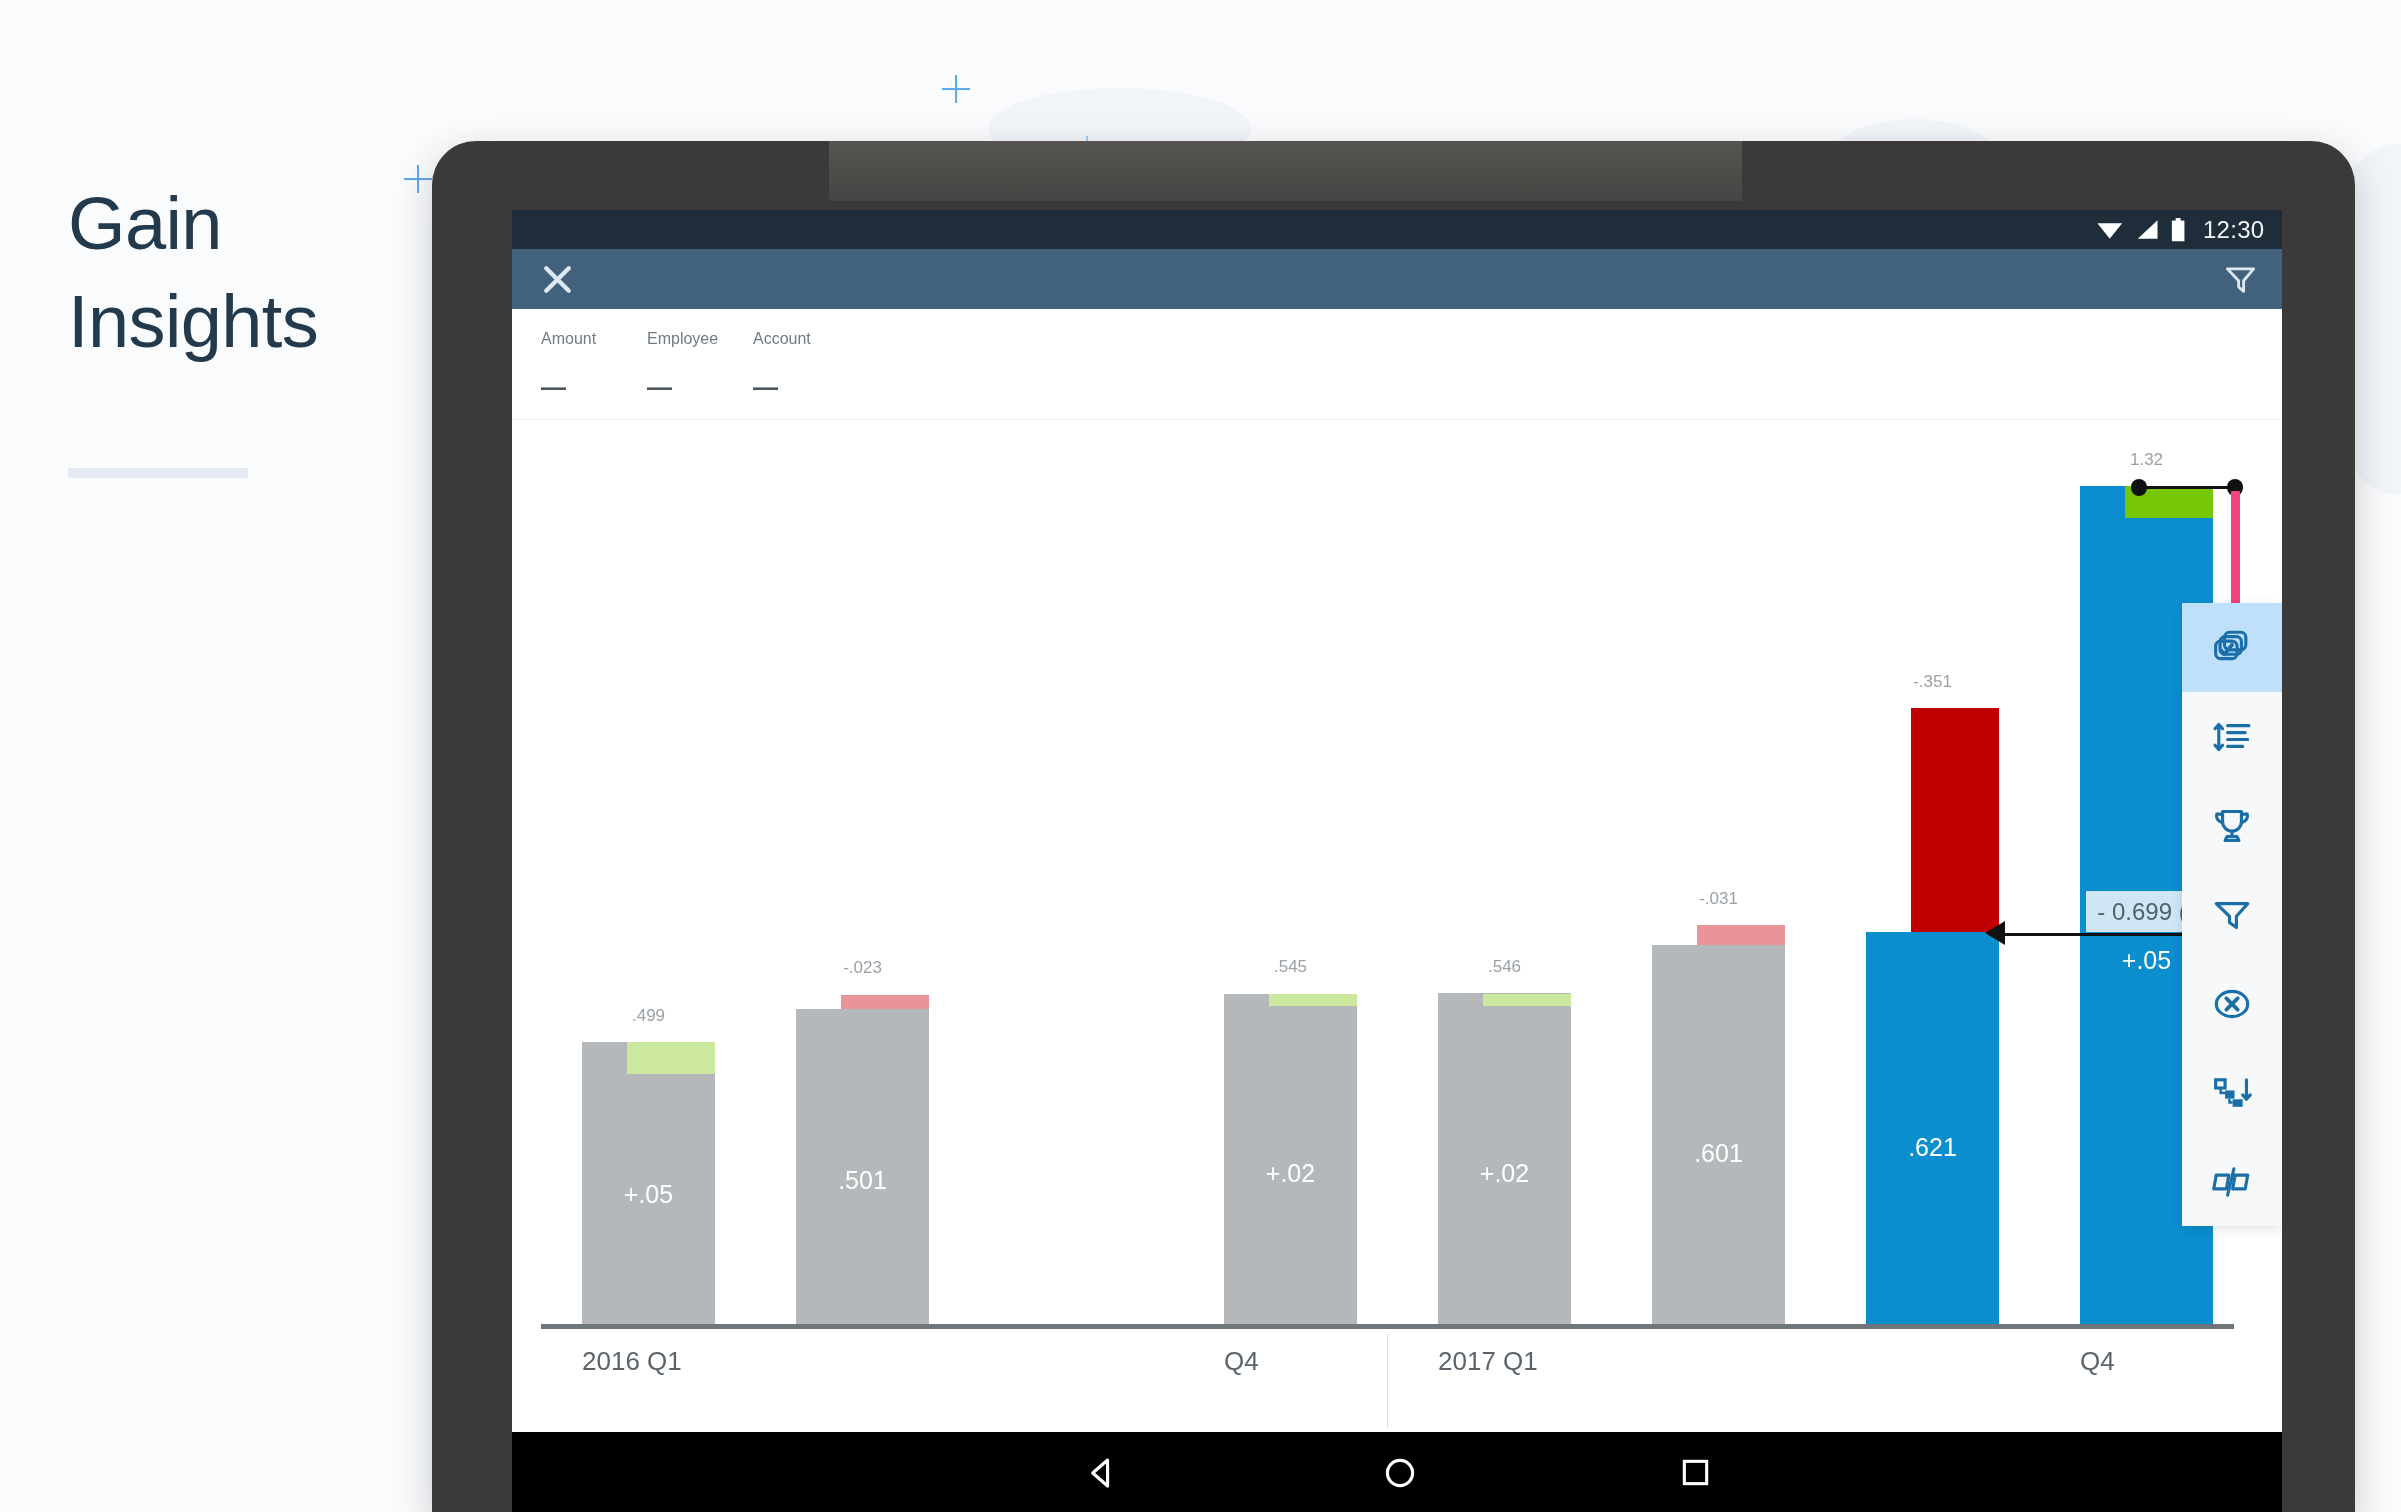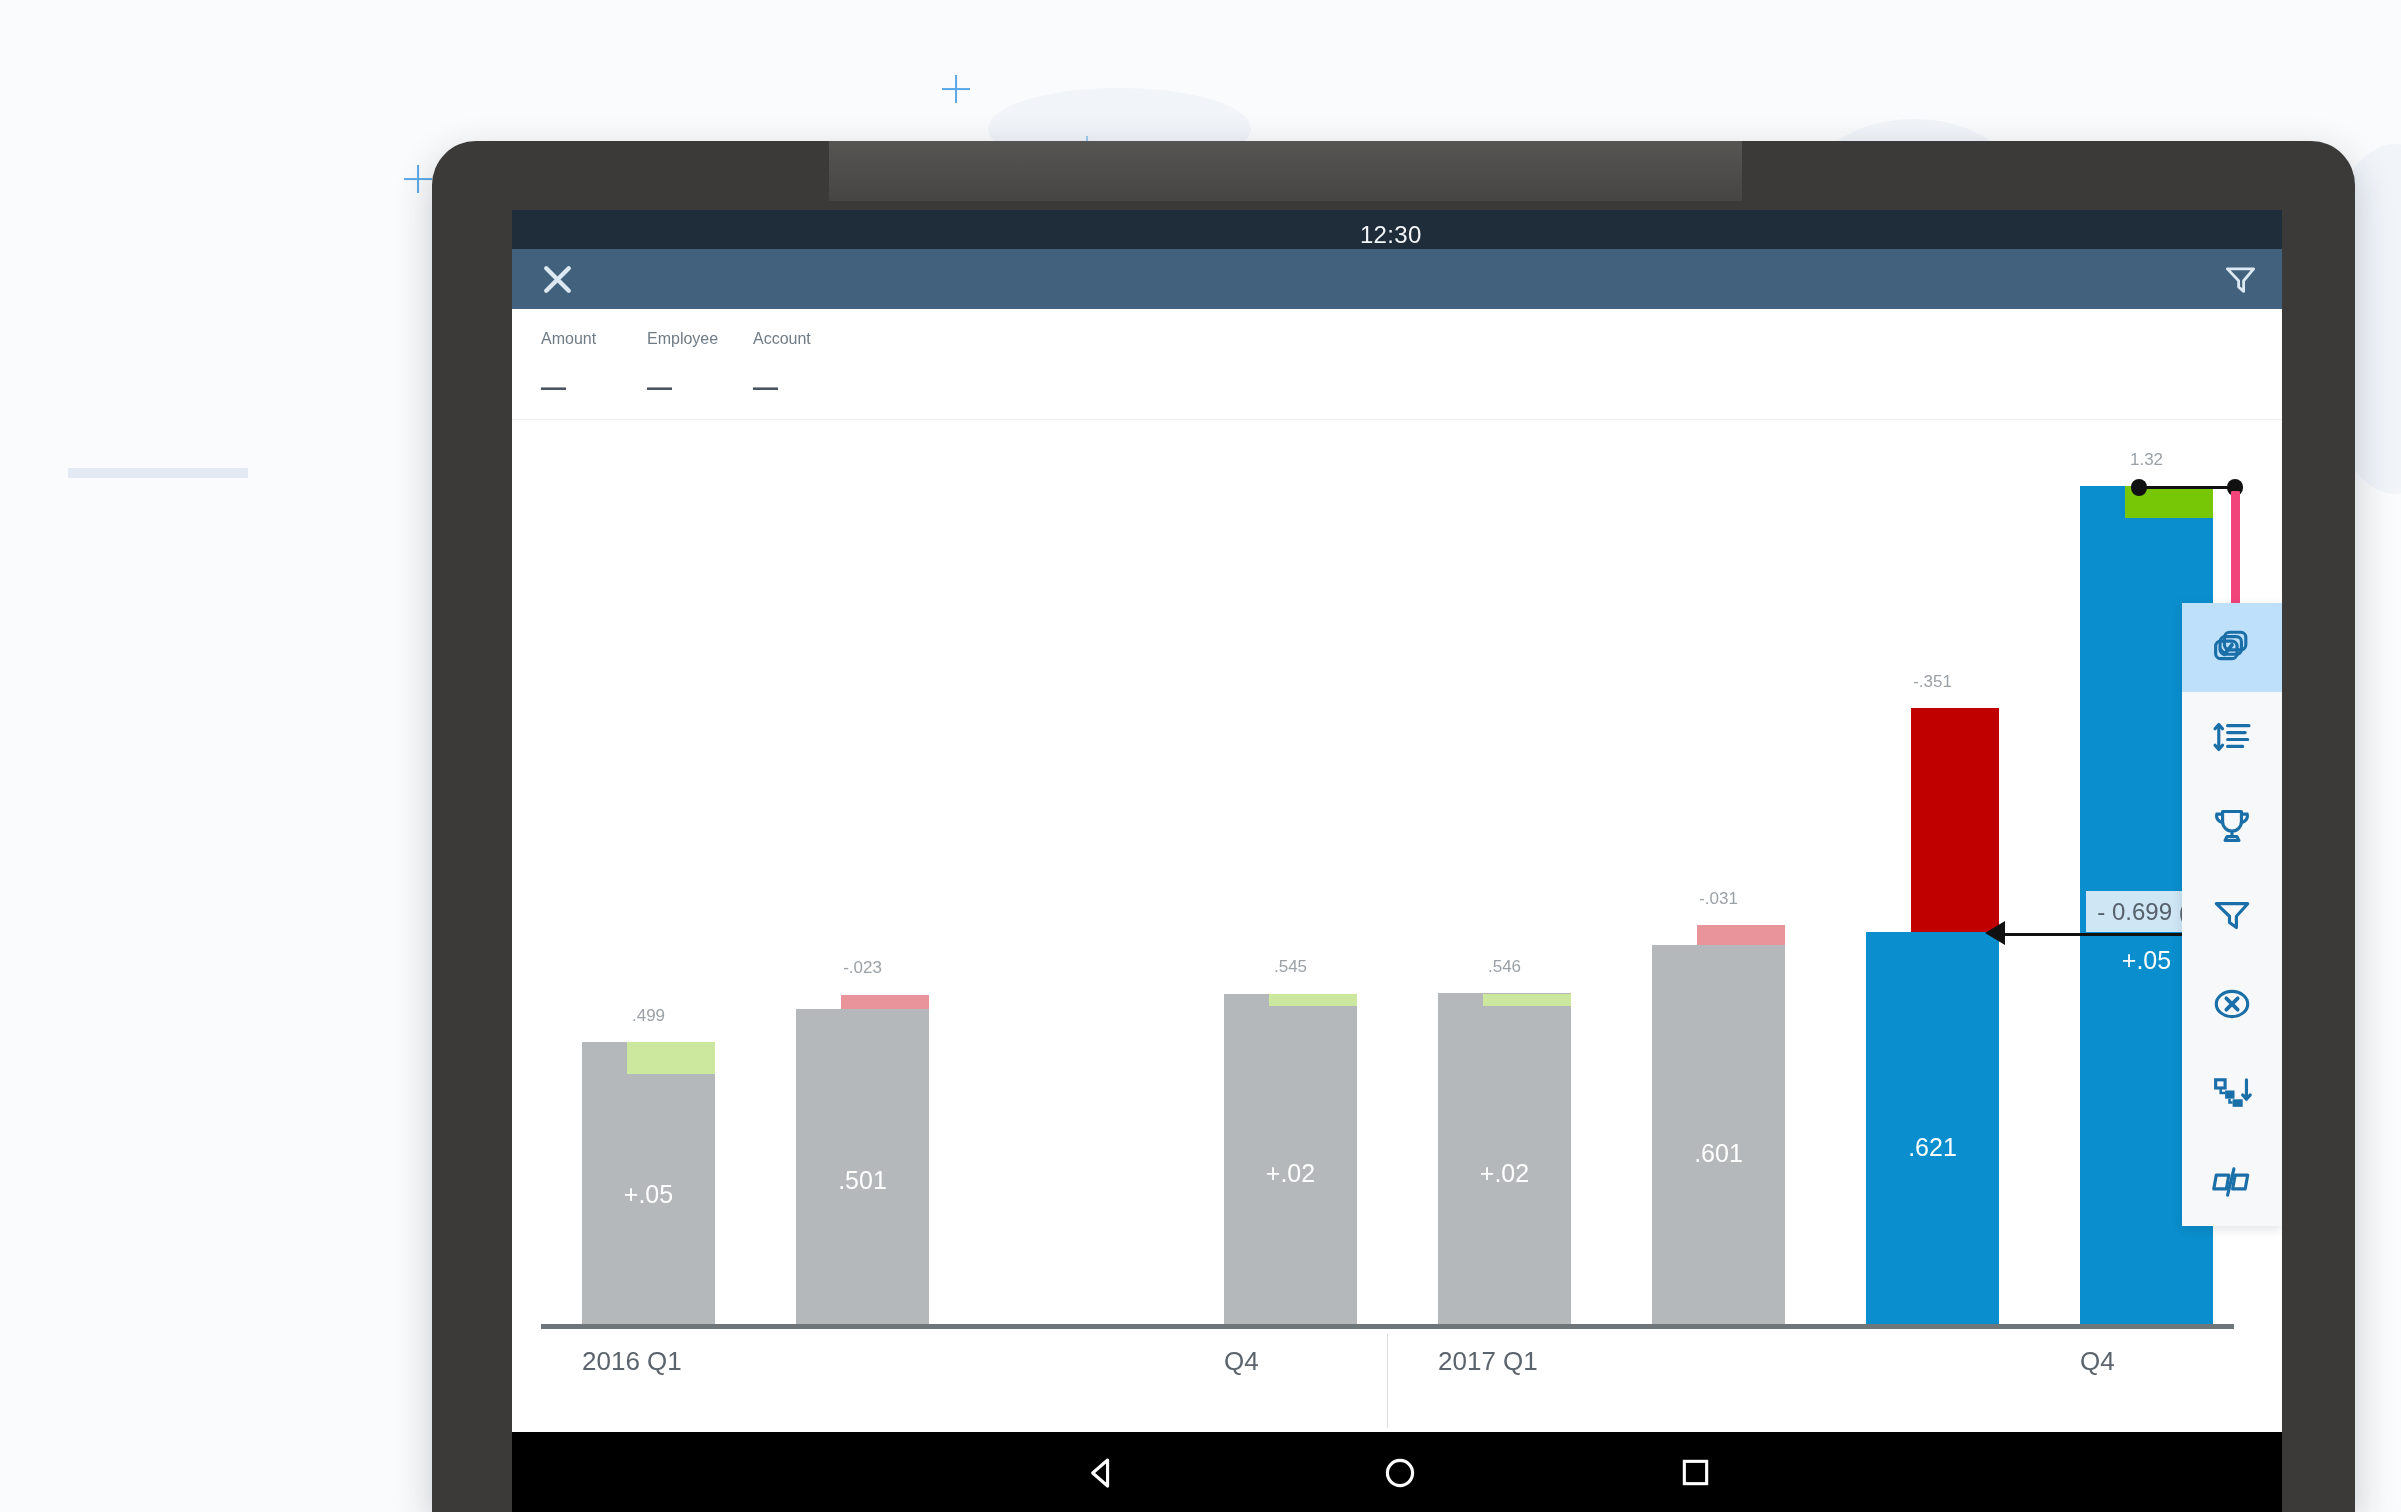--- a/index.html
+++ b/index.html
@@ -59,21 +59,21 @@
   .screen {
     position: absolute; left: 80px; top: 69px;
     width: 1770px; height: 1303px;
     background: #ffffff; overflow: hidden;
   }
 
   
   .statusbar {
     position: relative; height: 39px; background: #1f2d3a;
     display: flex; align-items: center; justify-content: flex-end;
-    padding-right: 17.5px; gap: 11.3px; flex-direction: column;
+    padding-right: 17.5px; gap: 11.3px;
   }
   .sb-ico { display: flex; align-items: center; }
   .sb-time { color: #f2f5f8; font-size: 24px; letter-spacing: 0.3px; margin-left: 5px; }
 
   
   .appbar {
     position: relative; height: 60px; background: #42617c;
     display: flex; align-items: center; justify-content: space-between;
     padding: 0 24px 0 27.5px;
   }
@@ -160,20 +160,22 @@
 </style>
 </head>
 <body>
 
 <div class="stage">
 
   <div class="blob blob-a"></div>
   <div class="blob blob-b"></div>
   <div class="blob blob-c"></div>
 
+  <div class="headline">Gain
+Insights</div>
   <div class="rule"></div>
 
   <div class="crosshair ch1"></div>
   <div class="crosshair ch2"></div>
   <div class="crosshair ch3"></div>
 
   <div class="tablet">
     <div class="tablet-gloss"></div>
     <div class="sidebutton"></div>
 

